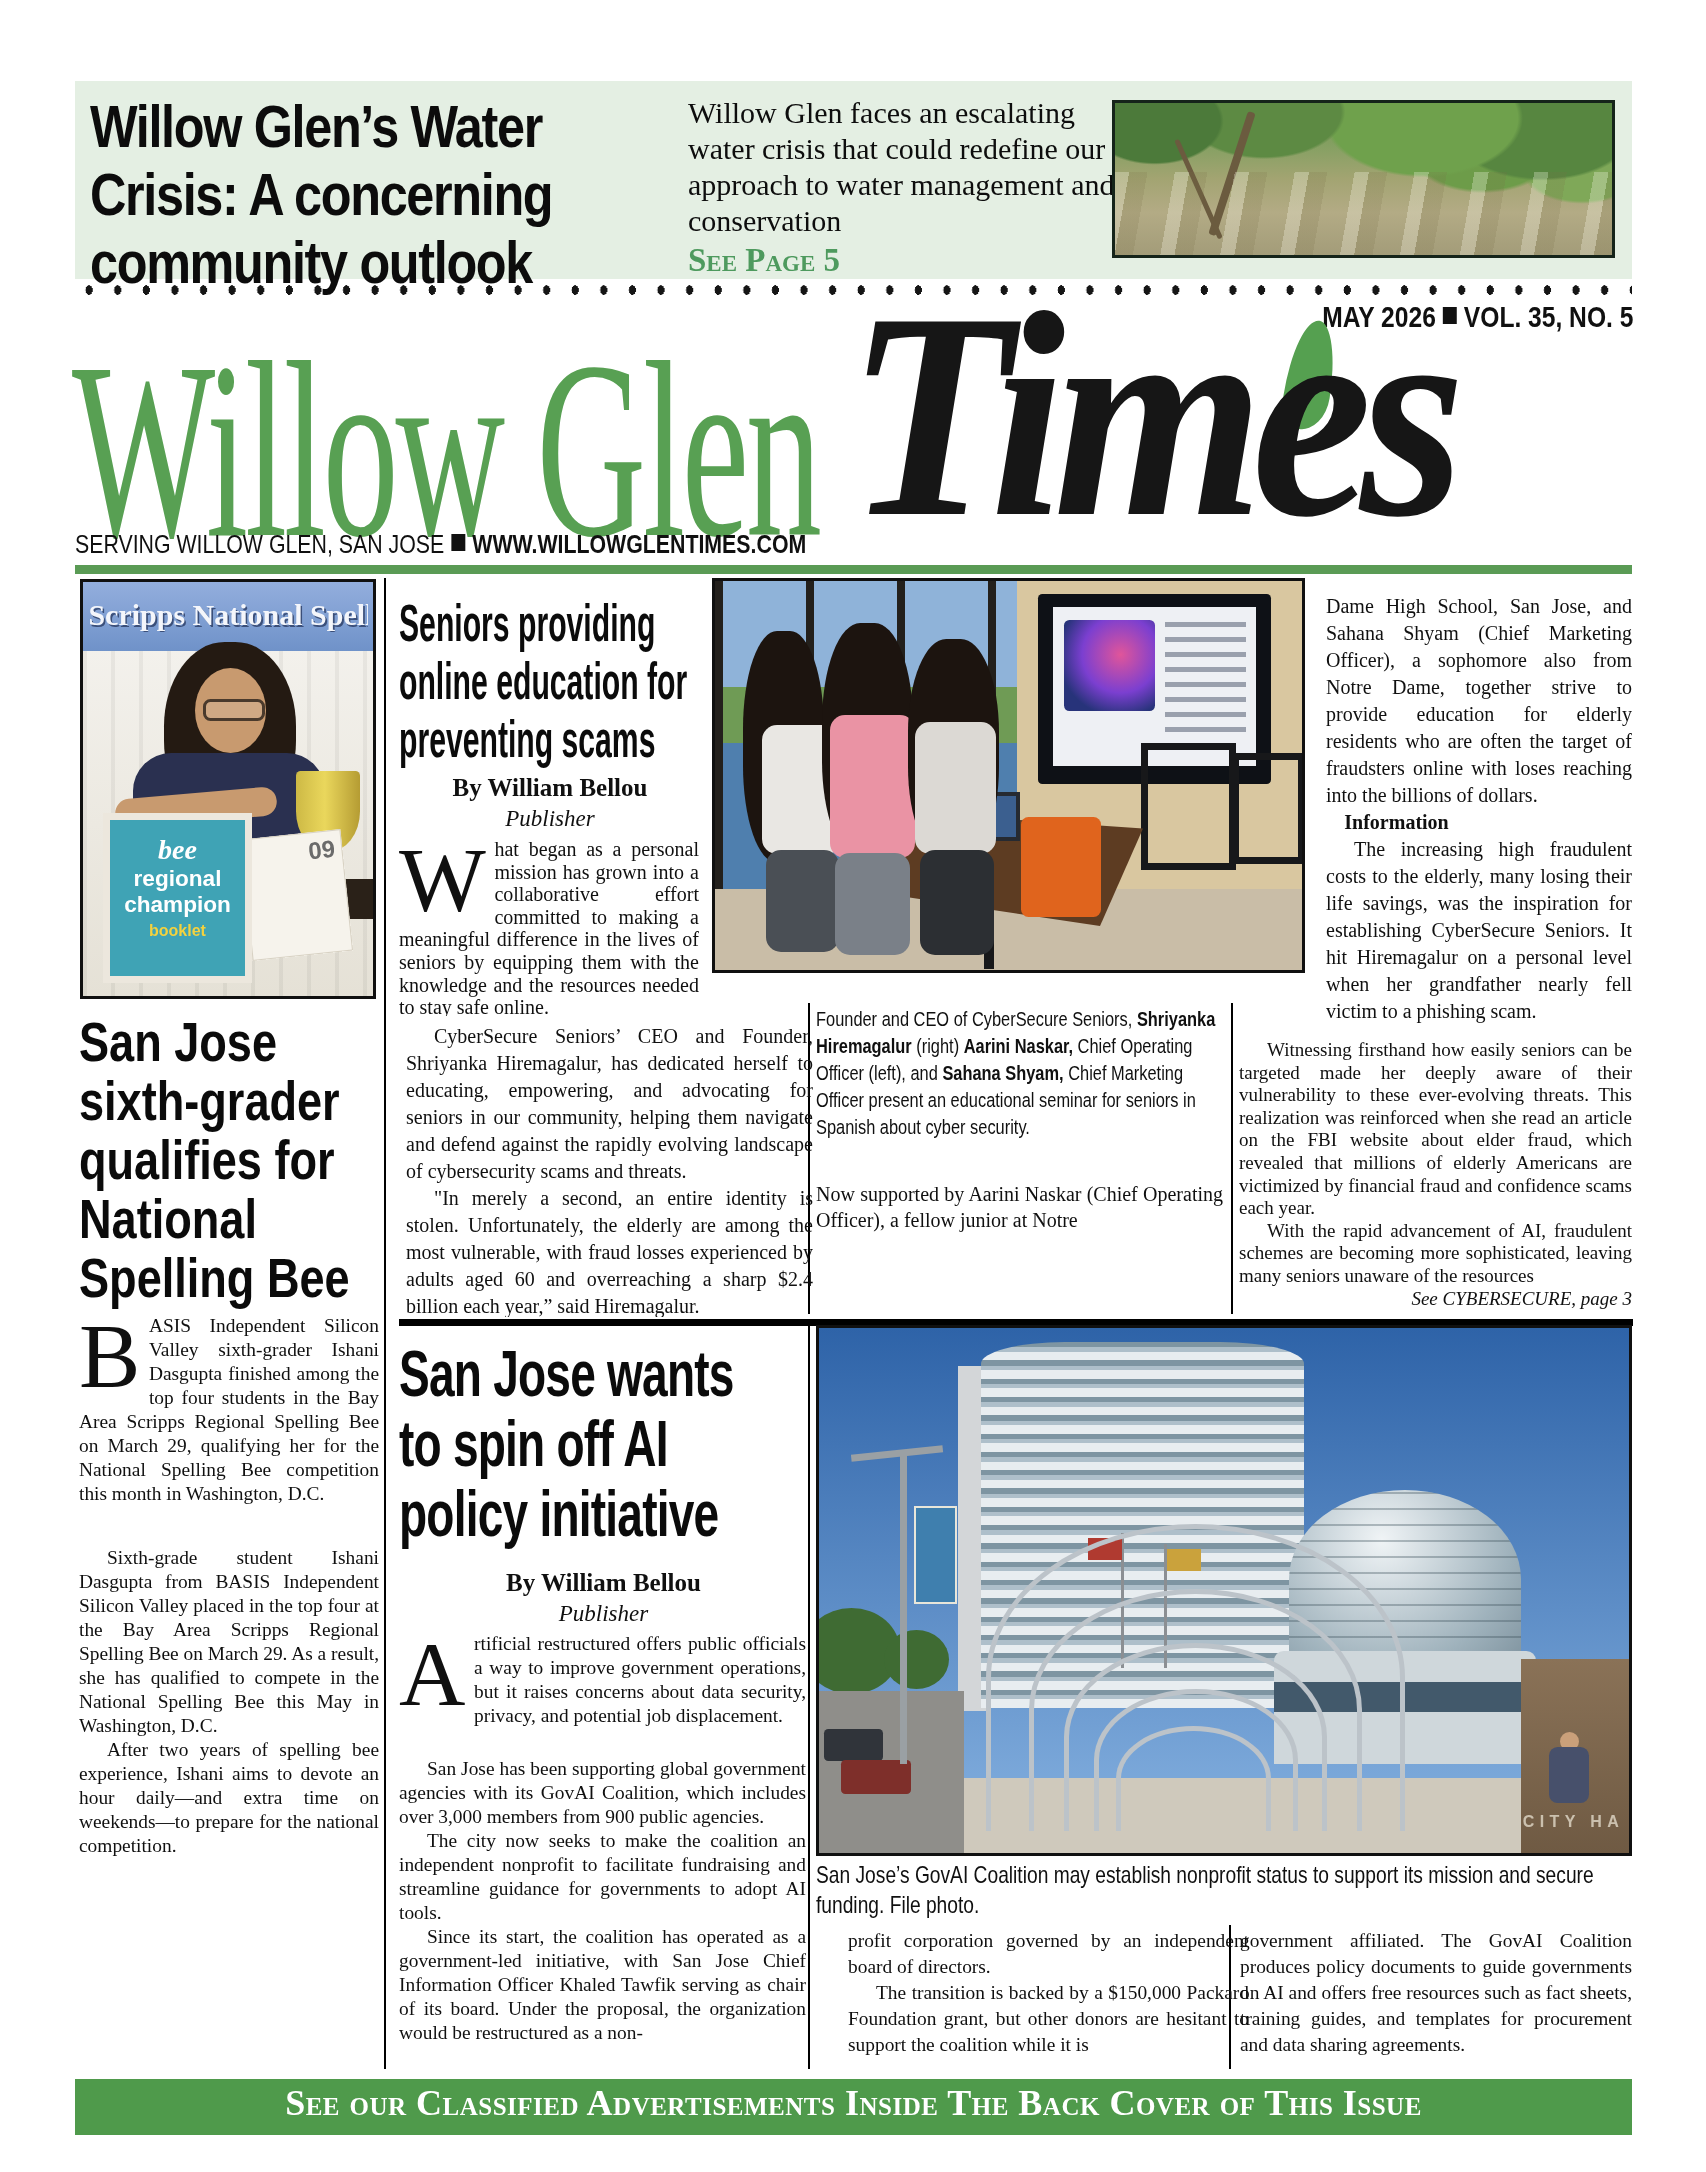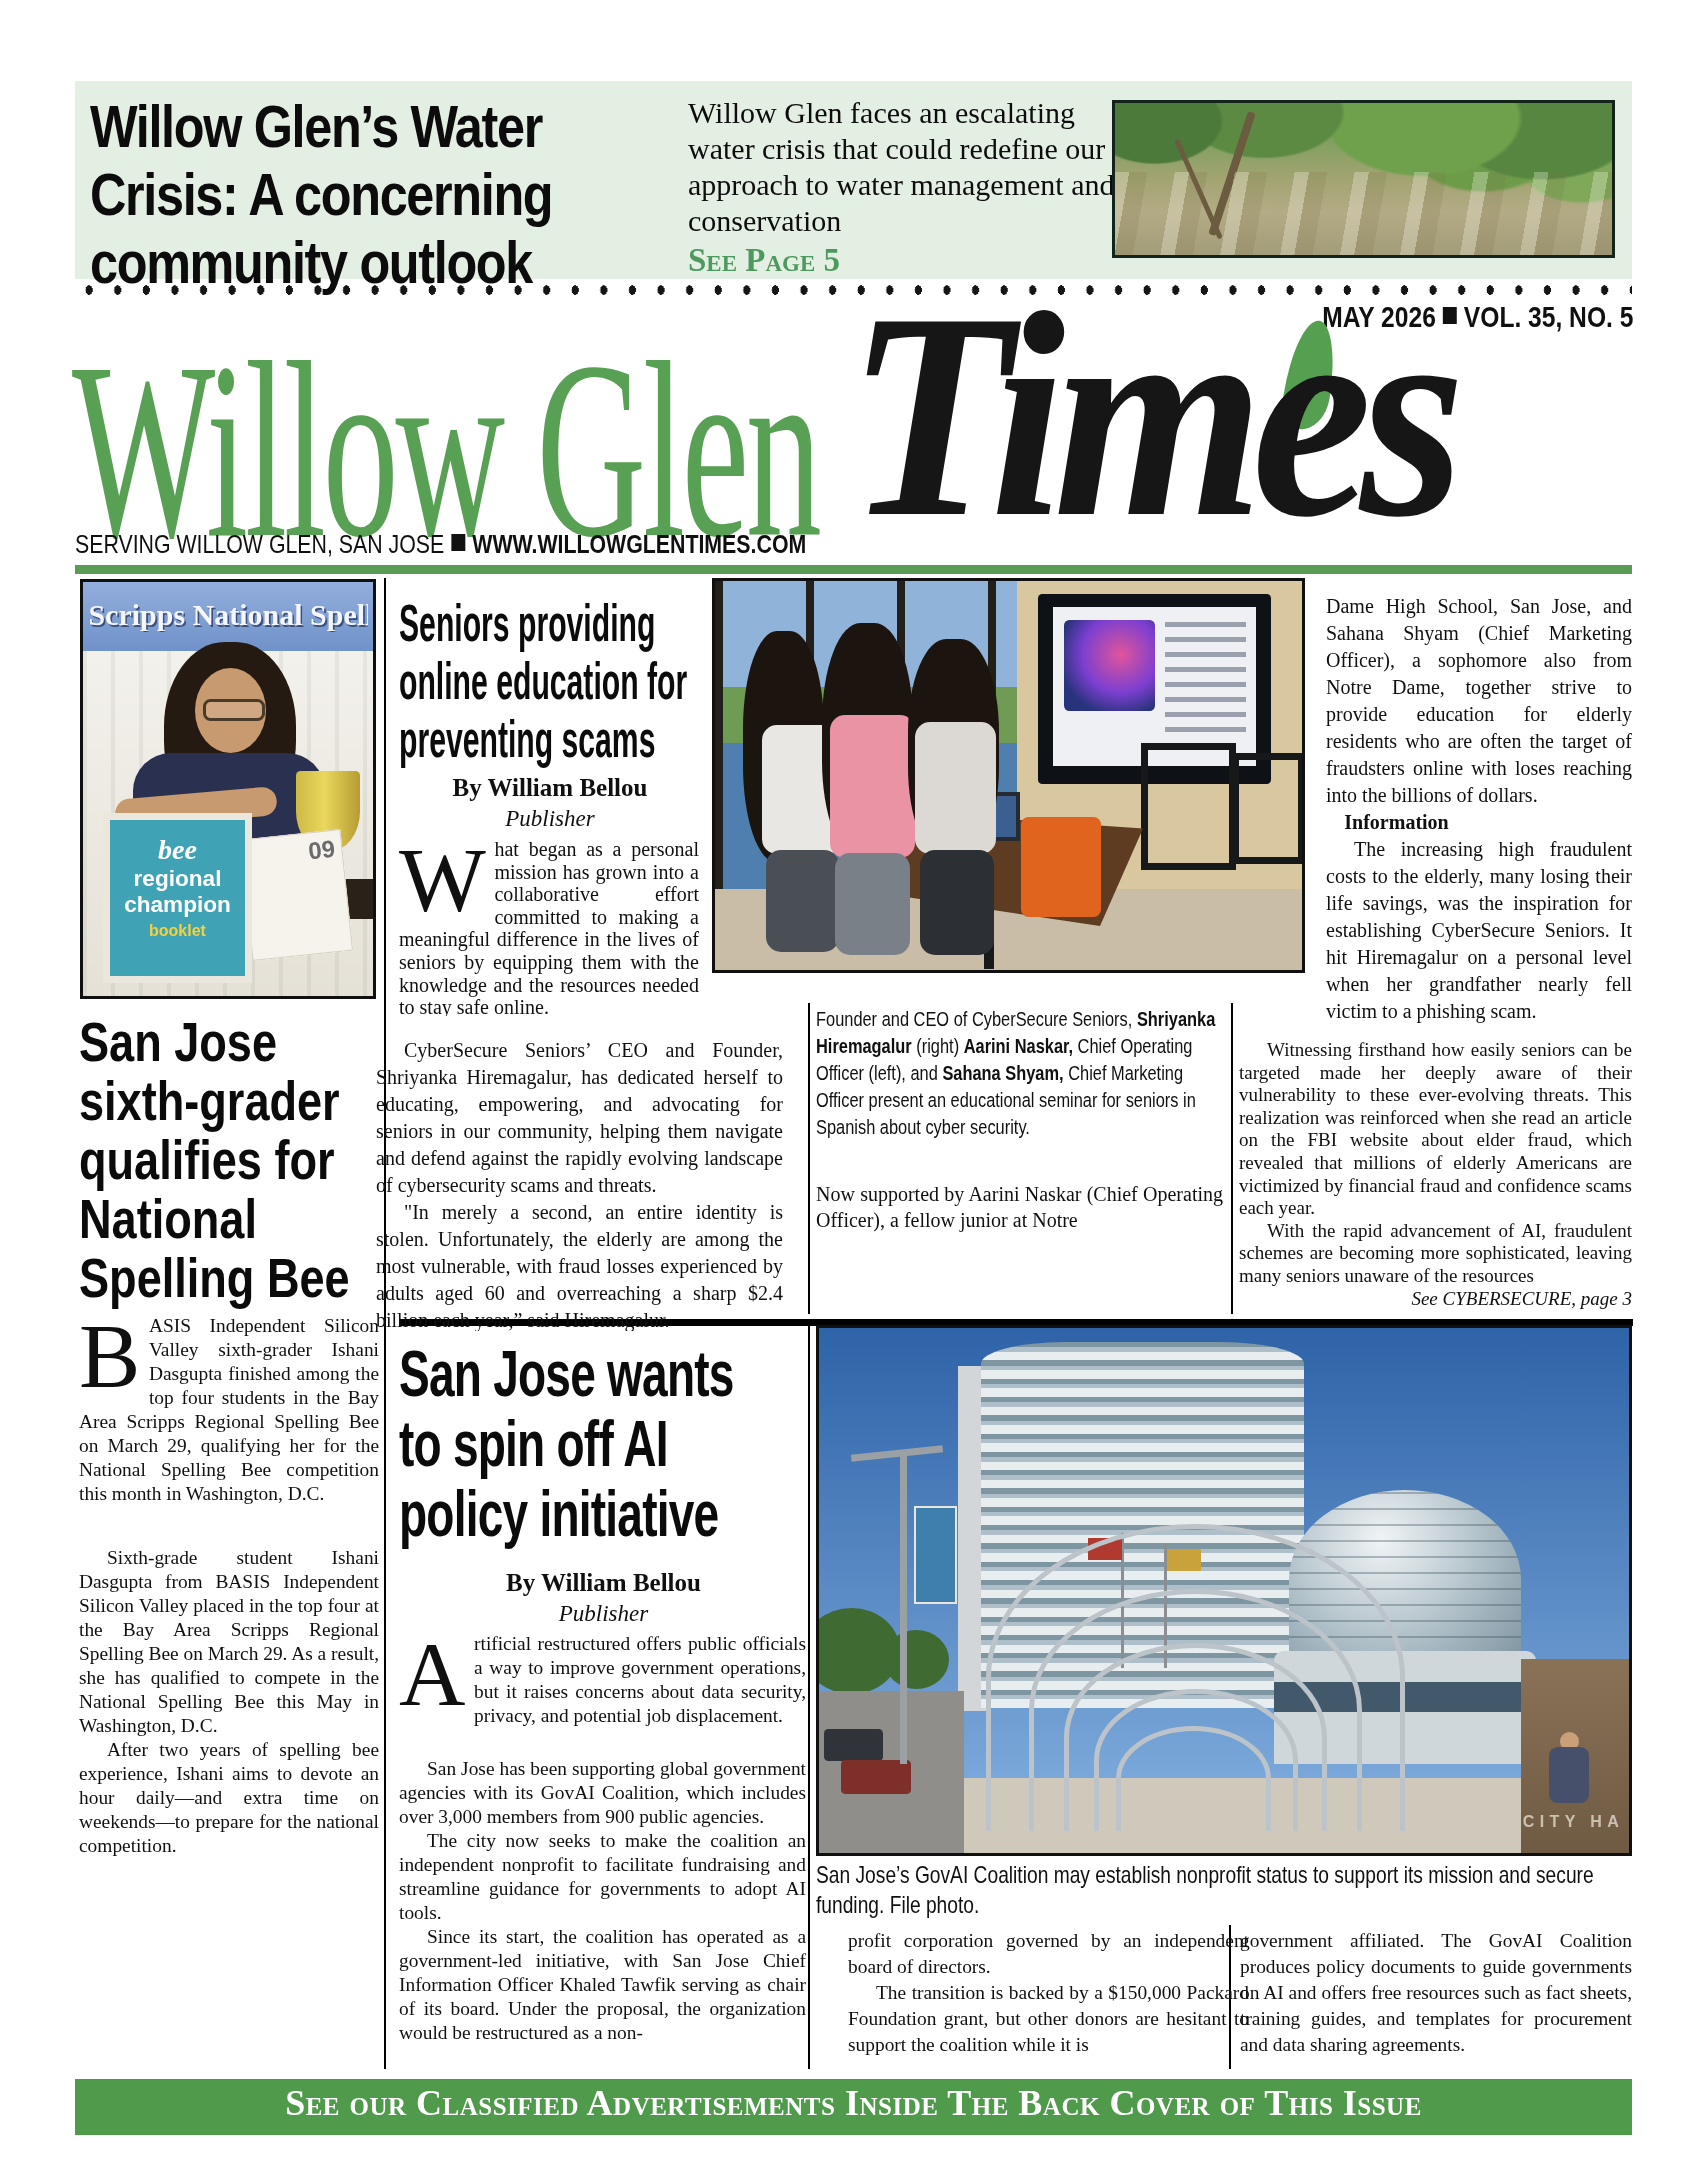--- a/index.html
+++ b/index.html
@@ -209,21 +209,21 @@
   <div class="abs headline" style="left:399px;top:594px;width:528px;font-size:52px;line-height:58px;transform:scaleX(.58);">
       <div class="hl-line">Seniors providing</div>
       <div class="hl-line">online education for</div>
       <div class="hl-line">preventing scams</div>
     </div>
   <div class="abs byline" style="left:399px;top:774px;width:302px;">By William Bellou</div>
   <div class="abs role" style="left:399px;top:806px;width:302px;">Publisher</div>
   <div class="abs flow" style="left:399px;top:838px;width:300px;height:178px;font-size:20px;line-height:22.6px;">
     <p class="hasdrop"><span class="drop">W</span><span>hat began as a personal mission has grown into a collaborative effort committed to making a meaningful difference in the lives of seniors by equipping them with the knowledge and the resources needed to stay safe online.</span></p>
   </div>
-  <div class="abs flow" style="left:376px;top:1023px;width:407px;height:294px;font-size:20px;line-height:27px;margin-top:14px;">
+  <div class="abs flow" style="left:406px;top:1023px;width:407px;height:294px;font-size:20px;line-height:27px;">
       <p>CyberSecure Seniors’ CEO and Founder, Shriyanka Hiremagalur, has dedicated herself to educating, empowering, and advocating for seniors in our community, helping them navigate and defend against the rapidly evolving landscape of cybersecurity scams and threats.</p>
       <p>"In merely a second, an entire identity is stolen. Unfortunately, the elderly are among the most vulnerable, with fraud losses experienced by adults aged 60 and overreaching a sharp $2.4 billion each year,” said Hiremagalur.</p>
     </div>
 
   <div class="photo" style="left:712px;top:578px;width:587px;height:389px;">
     <div class="sem-base"></div>
     <div class="sem-window"></div>
     <div class="sem-floor"></div>
     <div class="sem-screen"></div>
     <div class="sem-slide"></div>

